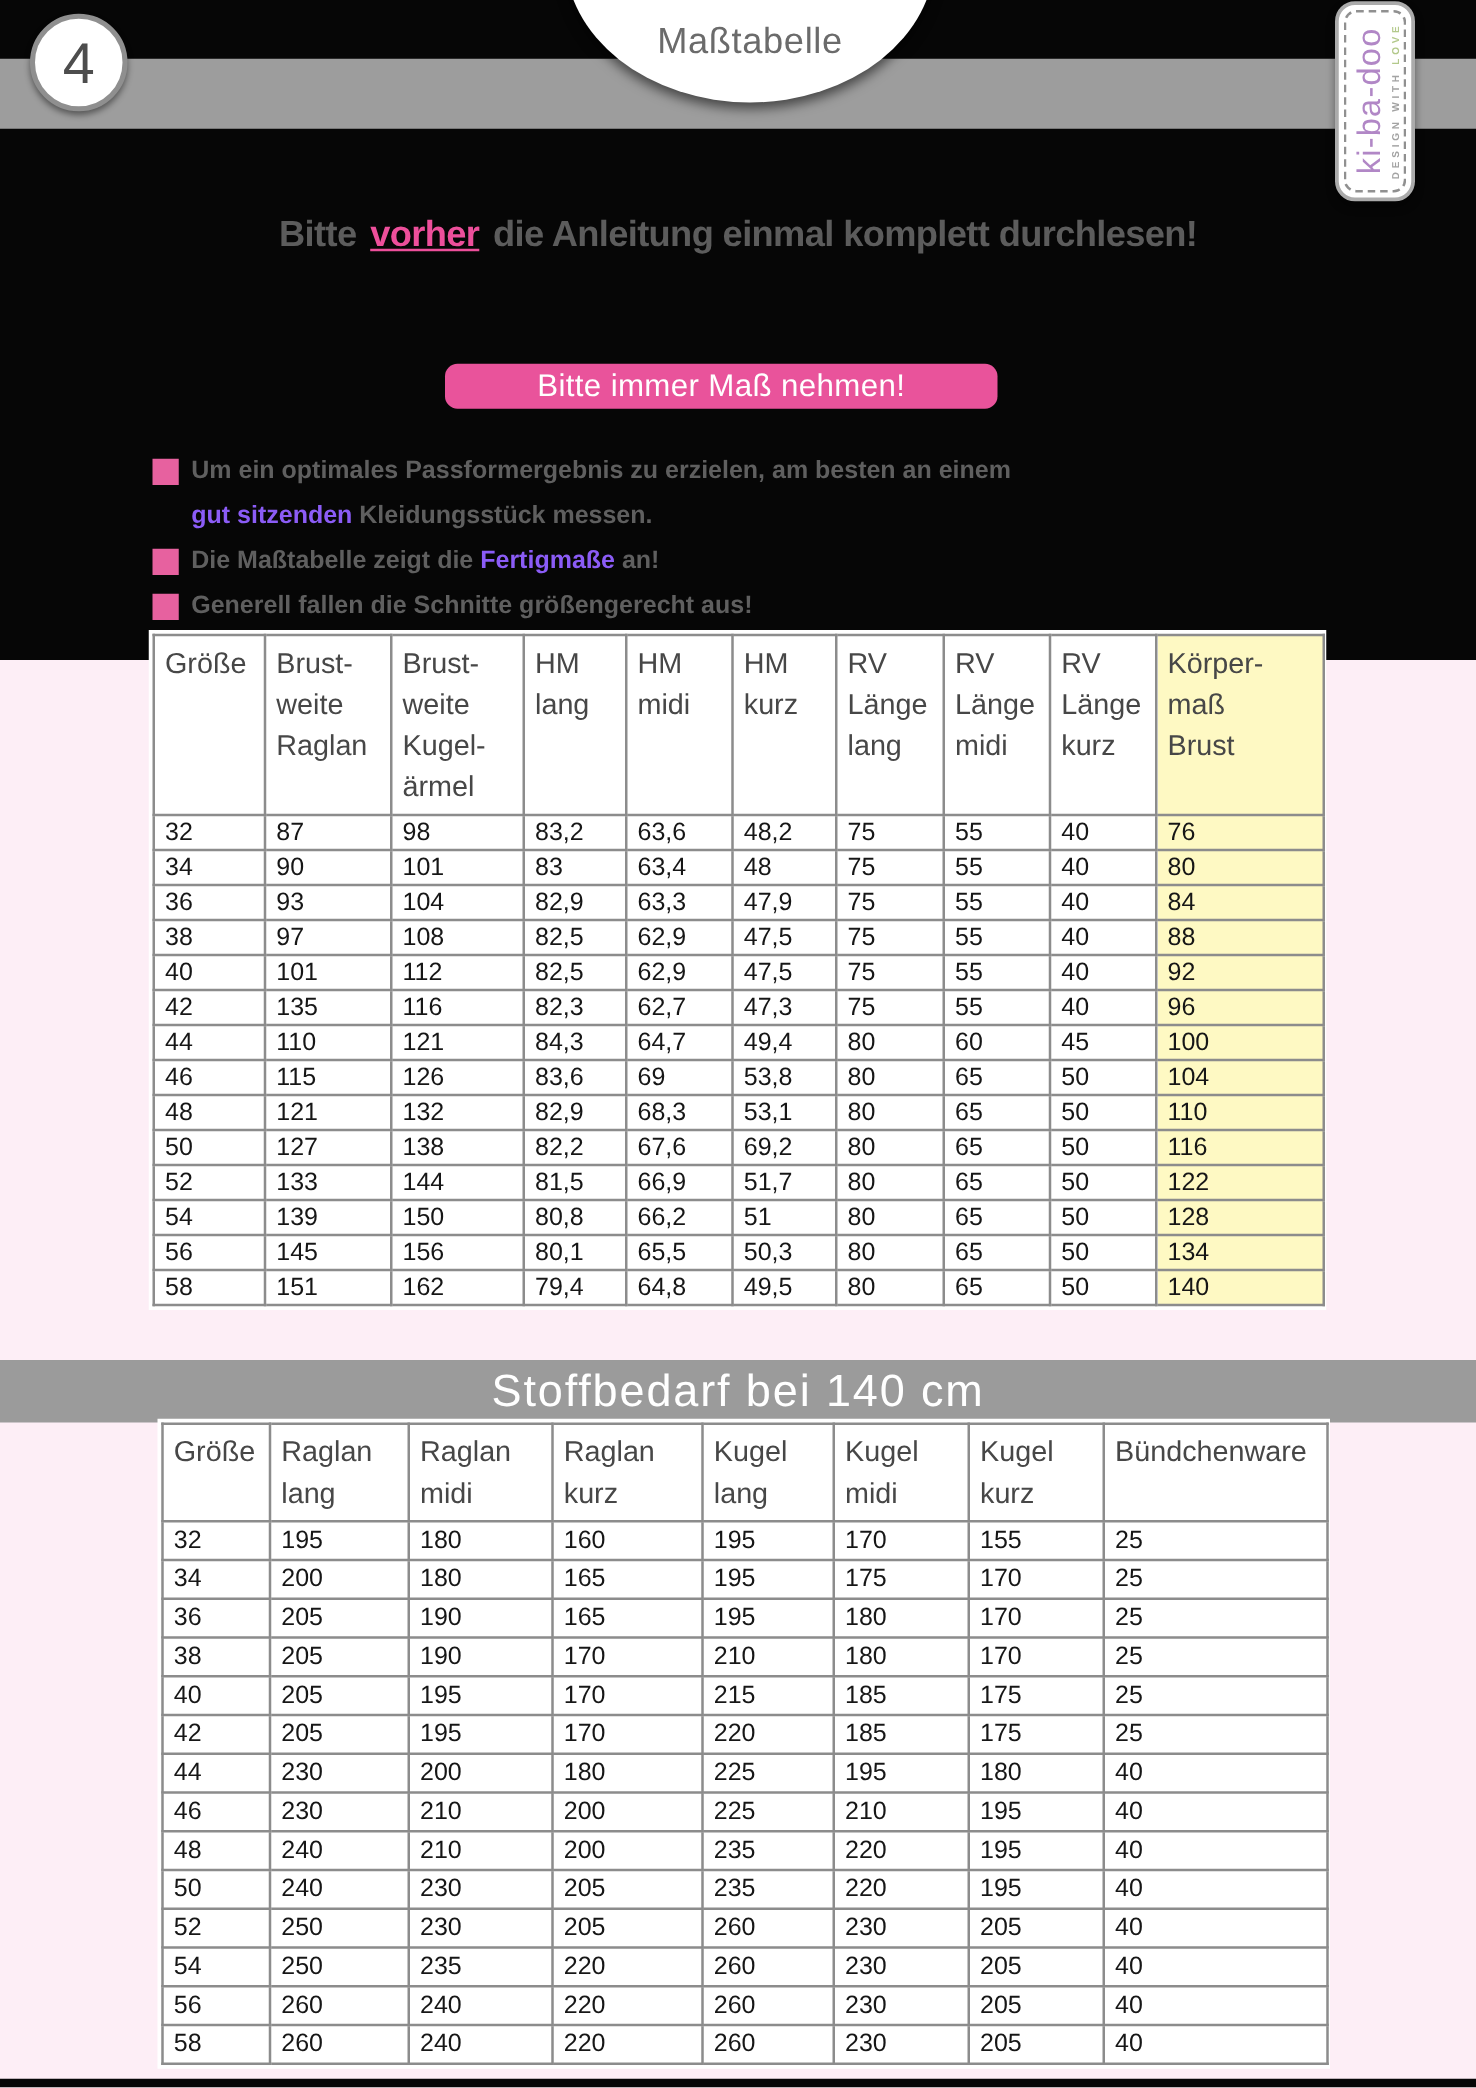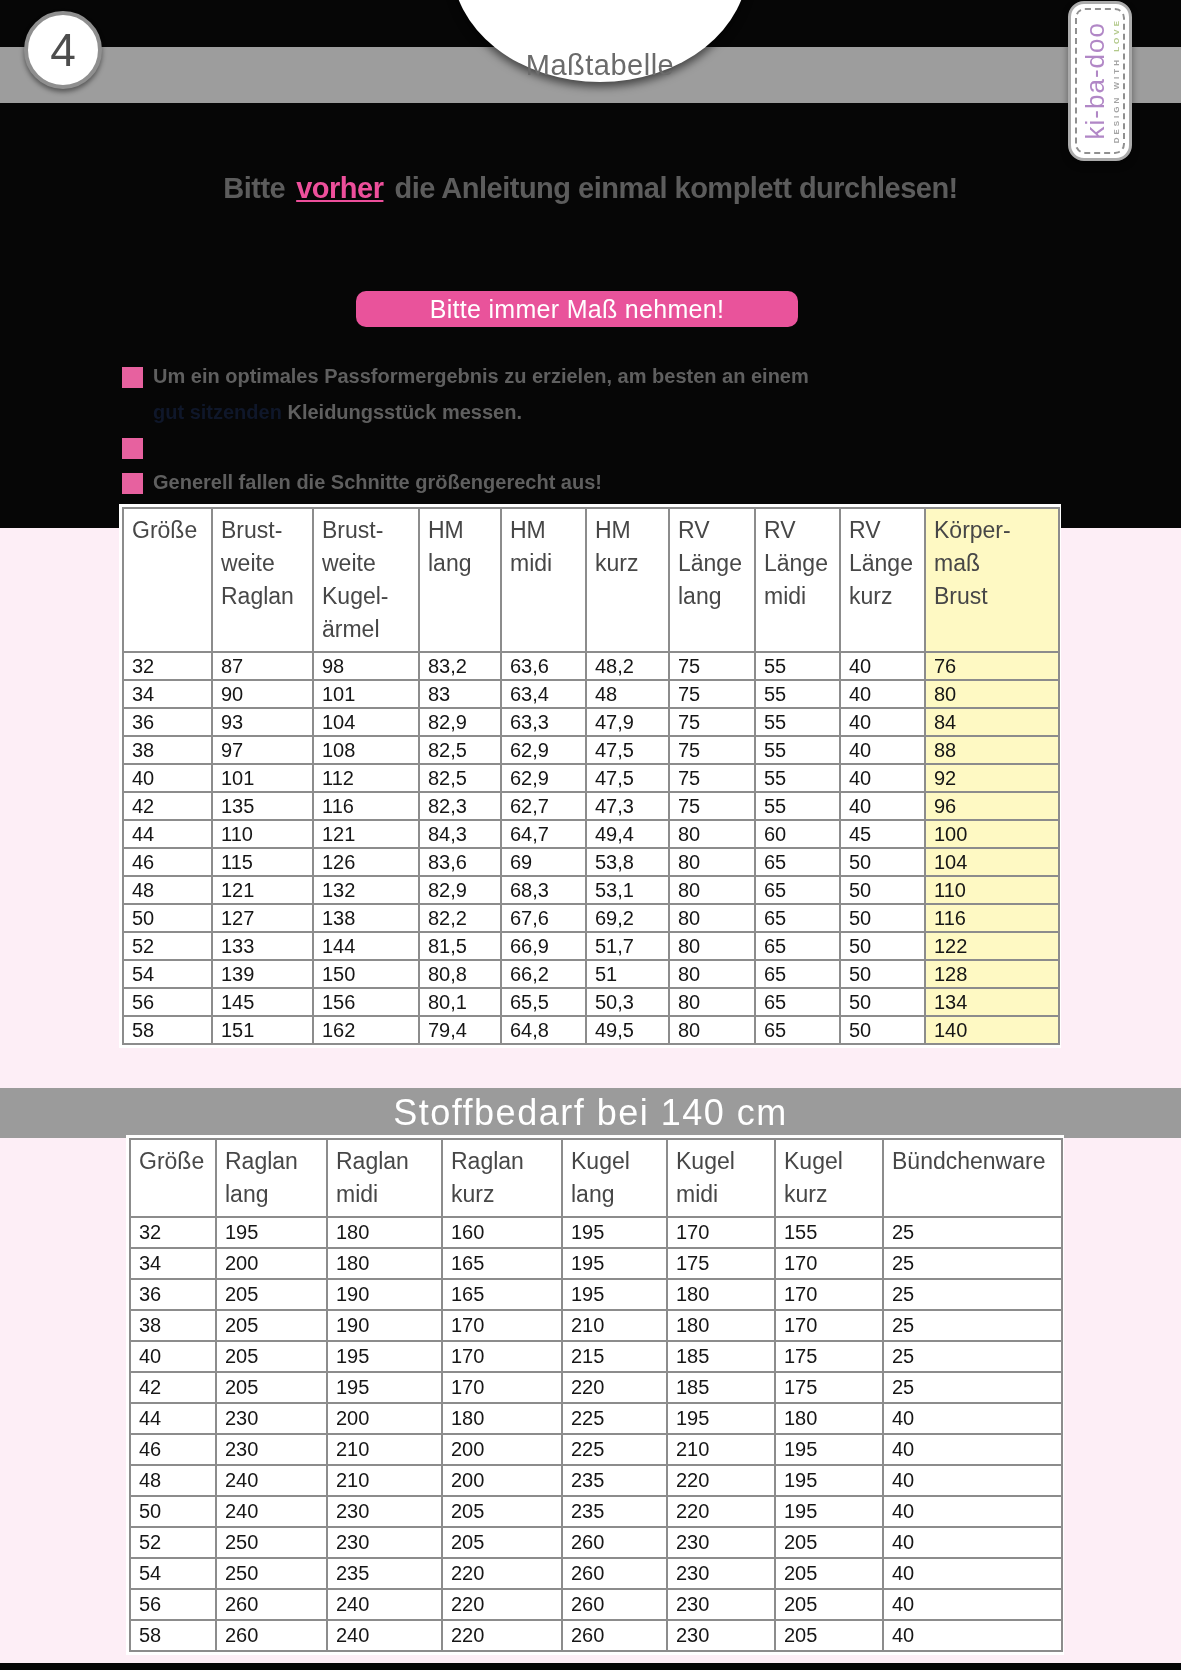--- a/index.html
+++ b/index.html
@@ -19,21 +19,21 @@
     display:flex; align-items:center; justify-content:center;
     font-size:46px; color:#4d4d4d; box-shadow:0 3px 5px rgba(0,0,0,.45);
   }
   .title-oval {
     position:absolute; left:452px; top:-152px; width:296px; height:234px; z-index:3;
     background:#fff; border-radius:50%;
     box-shadow:0 5px 9px rgba(0,0,0,.55);
     display:flex; align-items:flex-end; justify-content:center;
   }
   .title-oval .oval-text {
-    font-size:29px; color:#6b6b6b; letter-spacing:.5px;
+    margin-bottom:32px; font-size:29px; color:#6b6b6b; letter-spacing:.5px;
   }
   .logo-badge {
     position:absolute; left:1068px; top:1px; width:64px; height:160px; z-index:4;
     background:#fff; border:3px solid #ababab; border-radius:16px;
     box-shadow:0 4px 7px rgba(0,0,0,.4); box-sizing:border-box;
   }
   .logo-dash {
     position:absolute; inset:4px; border:2px dashed #909090; border-radius:10px;
   }
   .logo-inner {
@@ -64,21 +64,21 @@
   }
   .bullets { position:absolute; left:122px; top:364px; width:960px; z-index:2; }
   .bullet-line {
     display:flex; align-items:center; margin-bottom:11px;
     font-size:20px; font-weight:bold; color:#5f5f5f; line-height:25px; white-space:pre;
   }
   .bullet-line .sq {
     flex:0 0 auto; width:21px; height:21px; background:#e7619f; margin:2px 10px 0 0;
   }
   .bullet-line.indent { padding-left:31px; }
-  .pinktxt { color:#0f172a; }
+  .pinktxt { color:#8b5cf6; }
 
   
   .table-wrap { position:absolute; background:#fff; padding:3px; z-index:2; box-sizing:border-box; }
   .wrap-size   { left:119px; top:504px;  width:942px; }
   .wrap-fabric { left:126px; top:1135px; width:938px; }
   table.m { border-collapse:collapse; table-layout:fixed; width:100%; background:#fff; }
   table.m th, table.m td { border:2px solid #8c8c8c; box-sizing:border-box; overflow:hidden; }
   table.m th {
     text-align:left; vertical-align:top; padding:5px 8px;
     font-weight:normal; font-size:23px; color:#474747; line-height:33px; white-space:pre-line;
@@ -133,20 +133,21 @@
   <div class="bullets">
     <div class="bullet-line">
       <span class="sq"></span>
       <span>Um ein optimales Passformergebnis zu erzielen, am besten an einem</span>
     </div>
     <div class="bullet-line indent">
       <span class="pinktxt">gut sitzenden</span><span> Kleidungsstück messen.</span>
     </div>
     <div class="bullet-line">
       <span class="sq"></span>
+      <span><span>Die Maßtabelle zeigt die </span><span class="pinktxt">Fertigmaße</span><span> an!</span></span>
     </div>
     <div class="bullet-line">
       <span class="sq"></span>
       <span>Generell fallen die Schnitte größengerecht aus!</span>
     </div>
   </div>
 
   <div class="table-wrap wrap-size">
     <table class="m t-size">
       <colgroup>

